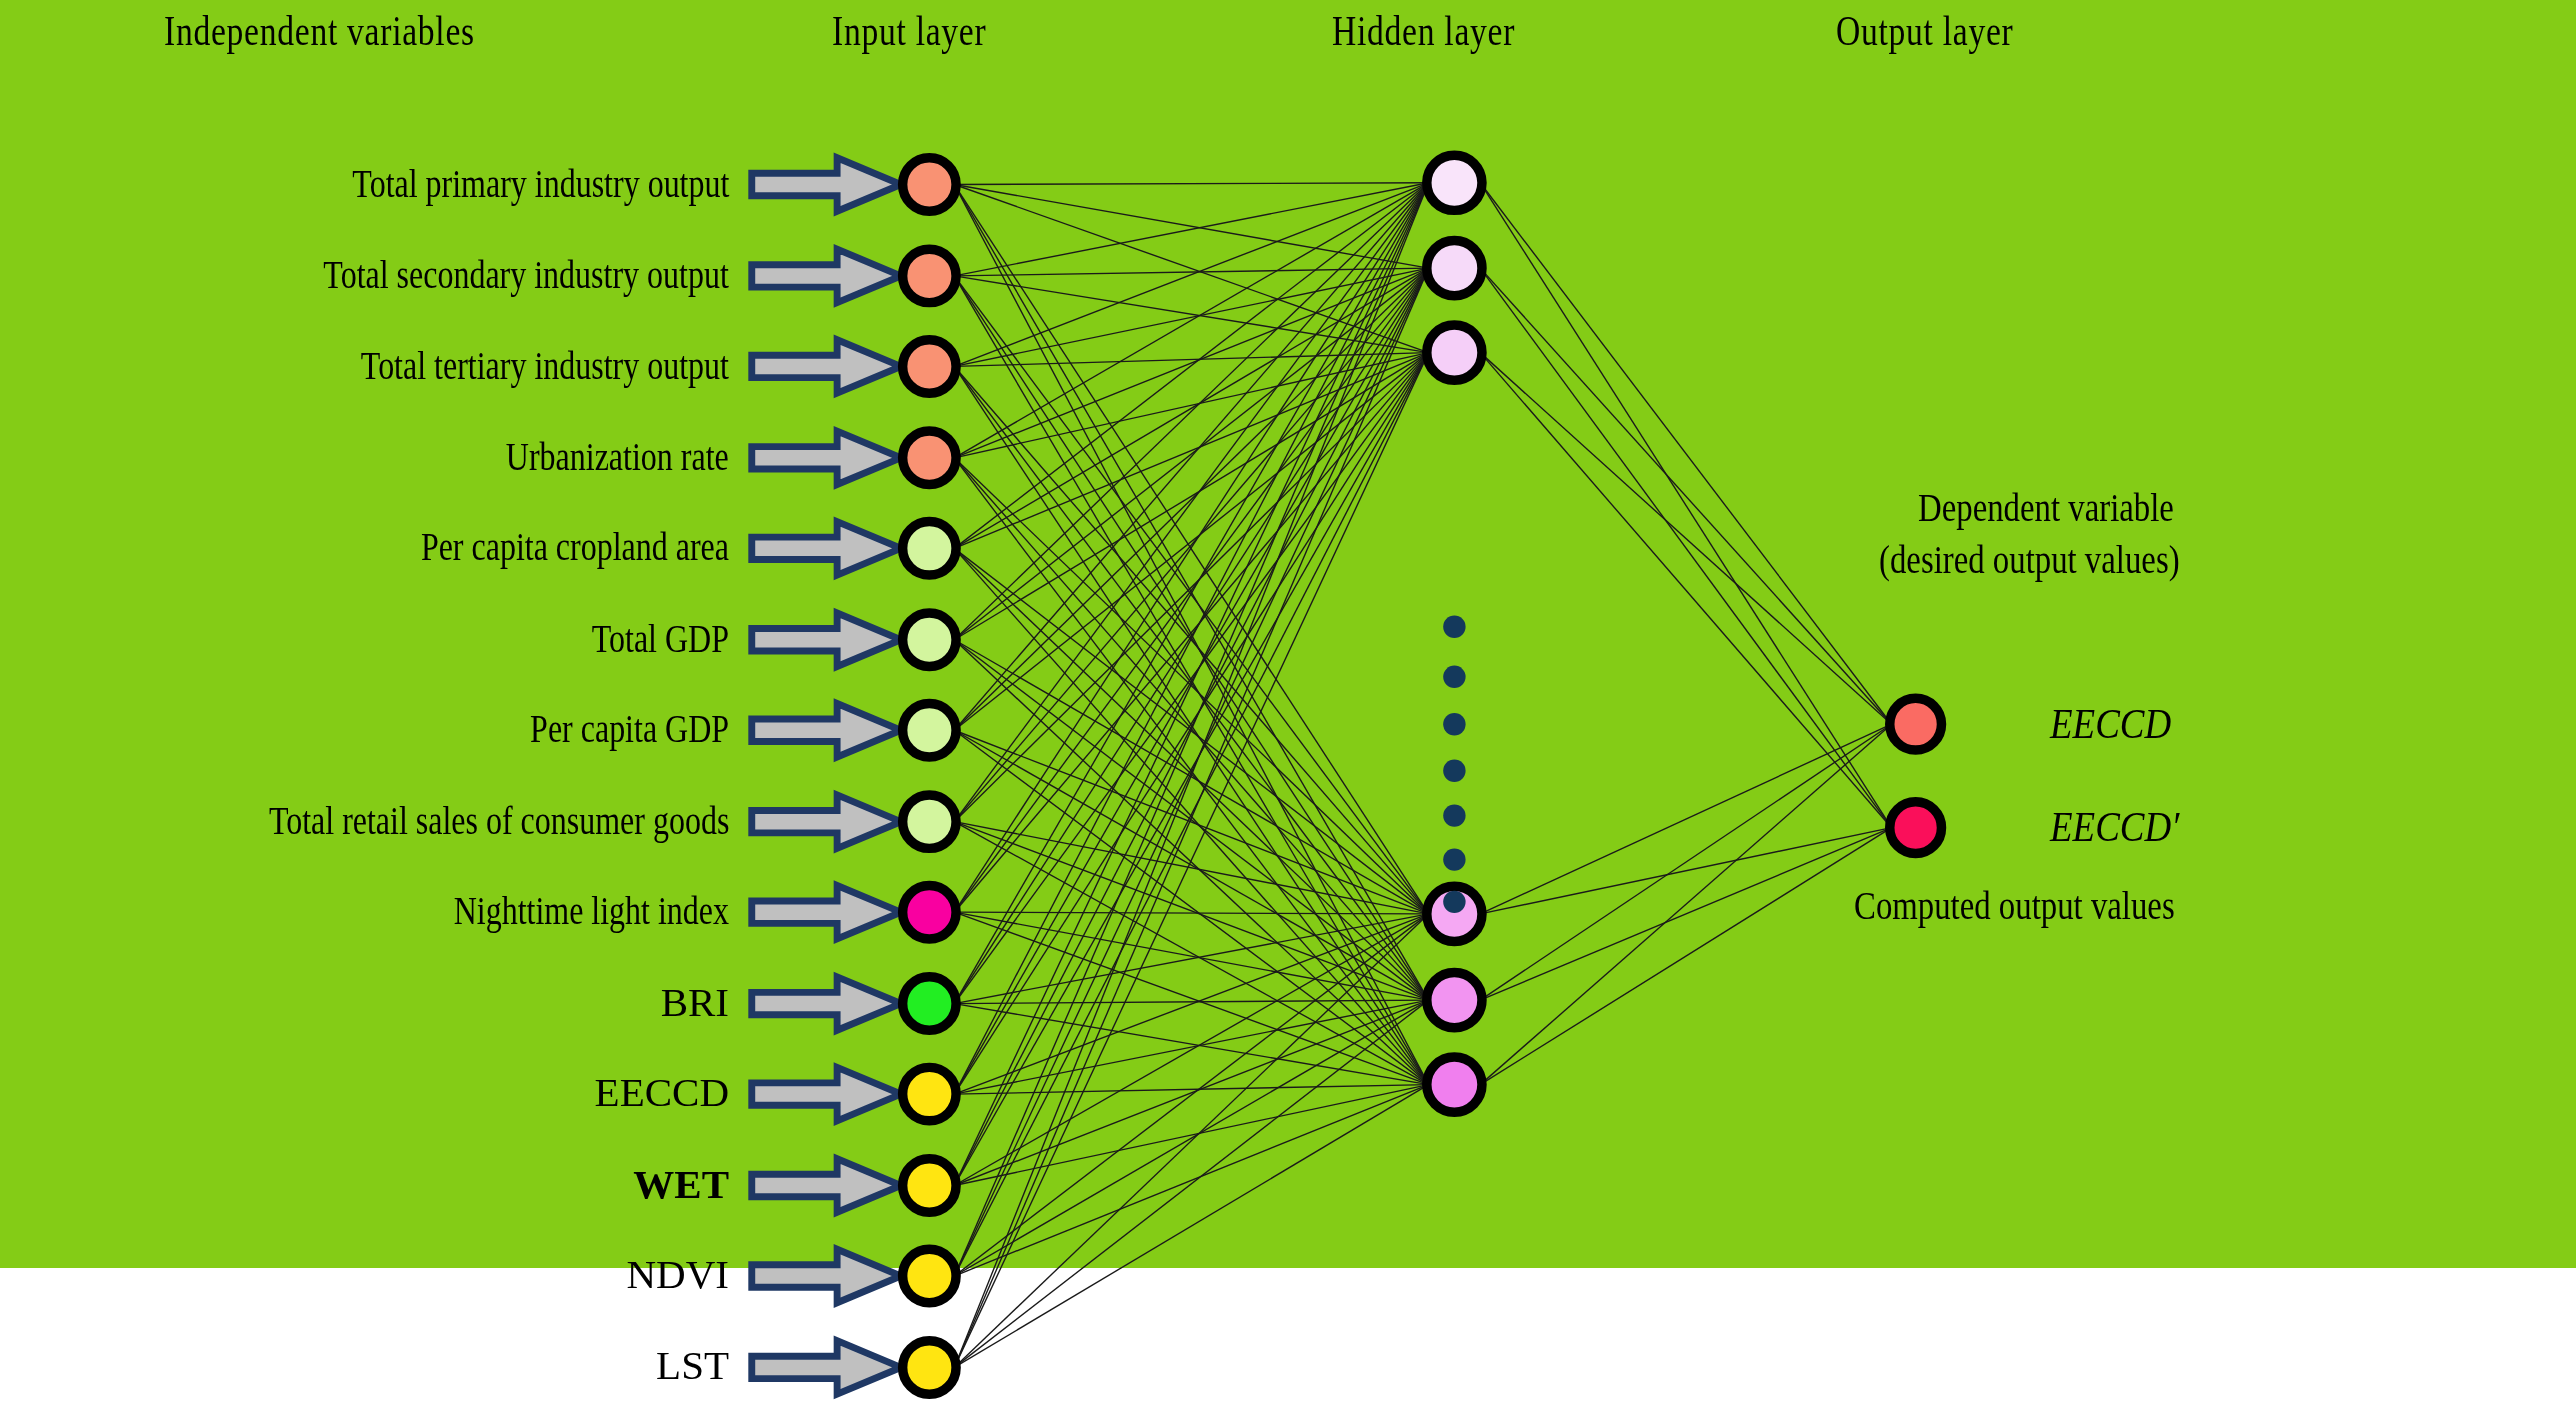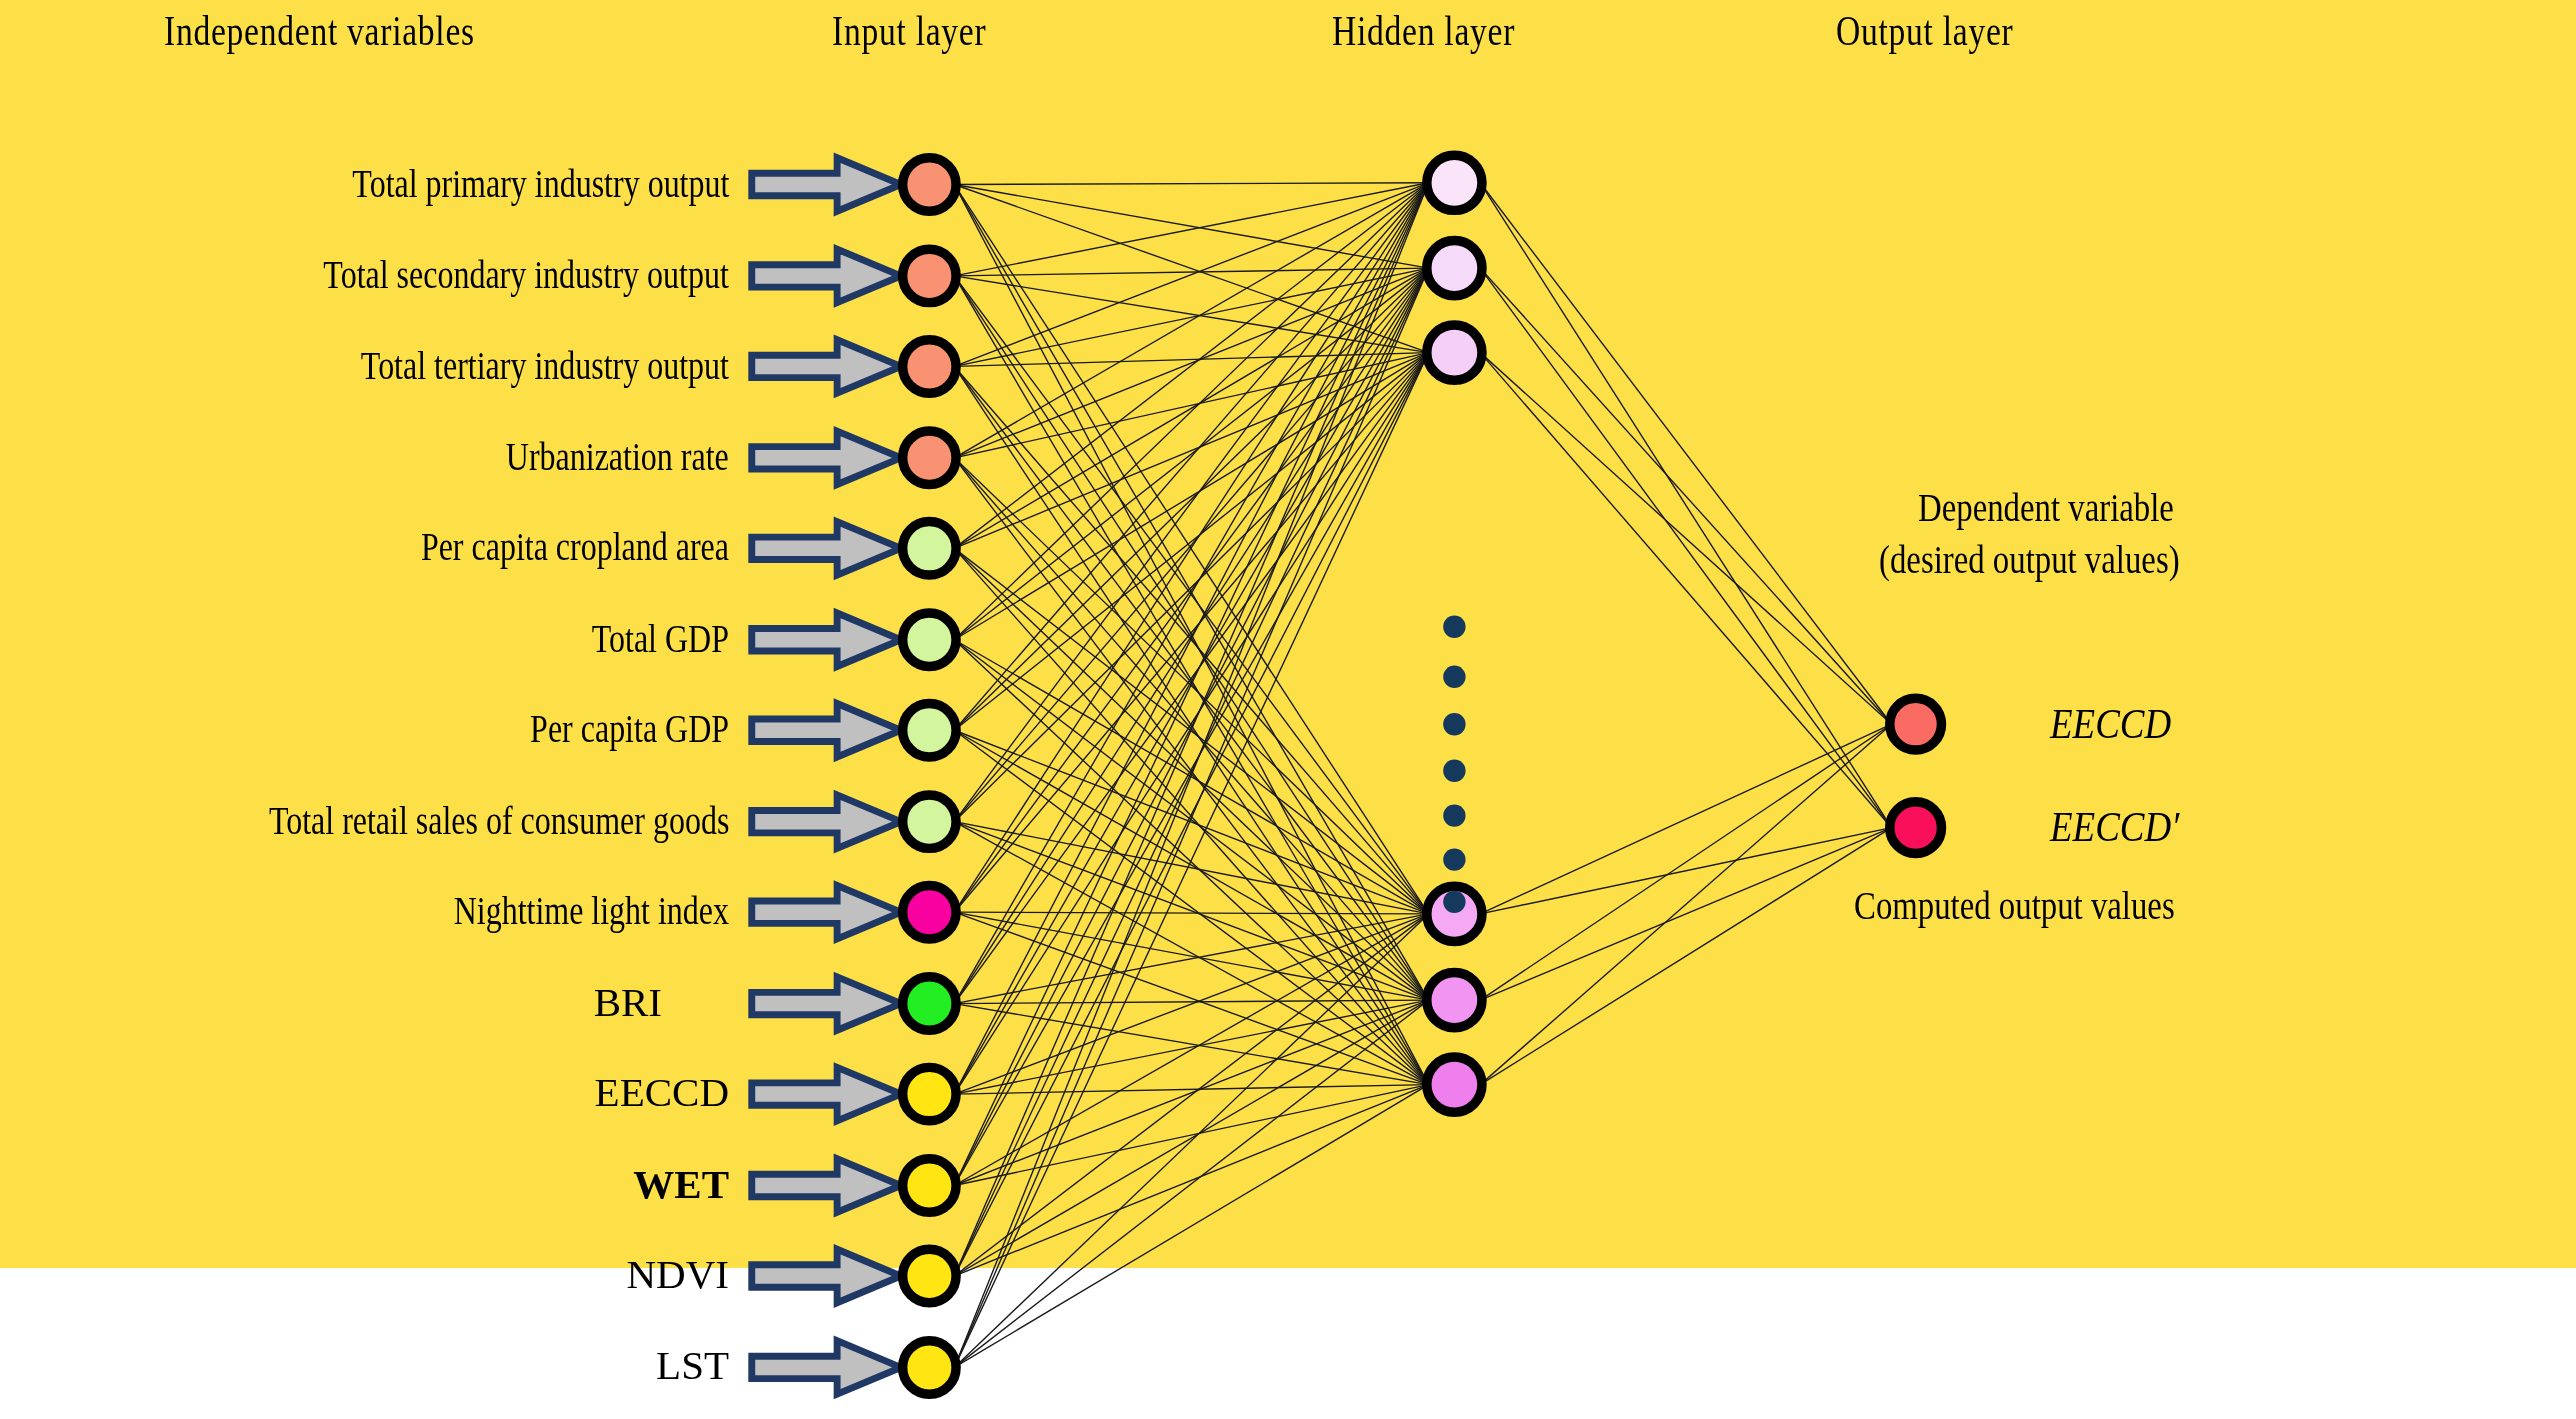--- a/index.html
+++ b/index.html
@@ -1,18 +1,18 @@
 <!DOCTYPE html>
 <html style="font-size:14px"><head>
 <meta charset="utf-8">
 <style>
   html,body{margin:0;padding:0;background:#ffffff;}
   body{width:2576px;height:1420px;overflow:hidden;
        font-family:"Liberation Serif","DejaVu Serif",serif;color:#000;}
-  #stage{position:relative;width:2576px;height:1268px;background:#fde047;}
+  #stage{position:relative;width:2576px;height:1268px;background:#84cc16;}
 
   svg.layer{position:absolute;left:0;top:0;width:2576px;height:1420px;}
   svg#wires{z-index:1;}
   svg#arrows{z-index:2;}
   svg#nodes{z-index:3;}
   .txt{position:relative;z-index:4;}
 
   .hdr{
     position:absolute;
     font-size:42px;
@@ -207,21 +207,21 @@
       <div class="hdr" style="left: 1836px; top: 7px;">Output layer</div>
       <div class="inlabel cond" style="right: 1847px; top: 159px;">Total primary industry output</div>
       <div class="inlabel cond" style="right: 1847px; top: 250px;">Total secondary industry output</div>
       <div class="inlabel cond" style="right: 1847px; top: 341px;">Total tertiary industry output</div>
       <div class="inlabel cond" style="right: 1847px; top: 432px;">Urbanization rate</div>
       <div class="inlabel cond" style="right: 1847px; top: 522px;">Per capita cropland area</div>
       <div class="inlabel cond" style="right: 1847px; top: 614px;">Total GDP</div>
       <div class="inlabel cond" style="right: 1847px; top: 704px;">Per capita GDP</div>
       <div class="inlabel cond" style="right: 1847px; top: 796px;">Total retail sales of consumer goods</div>
       <div class="inlabel cond" style="right: 1847px; top: 886px;">Nighttime light index</div>
-      <div class="inlabel wide" style="right: 1914px; top: 978px;">BRI</div>
+      <div class="inlabel wide" style="right: 1847px; top: 978px;">BRI</div>
       <div class="inlabel wide" style="right: 1847px; top: 1068px;">EECCD</div>
       <div class="inlabel wide" style="right: 1847px; top: 1160px; font-weight: bold;">WET</div>
       <div class="inlabel wide" style="right: 1847px; top: 1250px;">NDVI</div>
       <div class="inlabel wide" style="right: 1847px; top: 1341px;">LST</div>
       <div class="deplabel" style="left: 1918px; top: 483px;">Dependent variable</div>
       <div class="deplabel" style="left: 1879px; top: 535px;">(desired output values)</div>
       <div class="outname" style="left: 2050px; top: 700px;">EECCD</div>
       <div class="outname" style="left: 2050px; top: 803px;">EECCD′</div>
       <div class="deplabel" style="left: 1854px; top: 881px;">Computed output values</div>
     </div>

